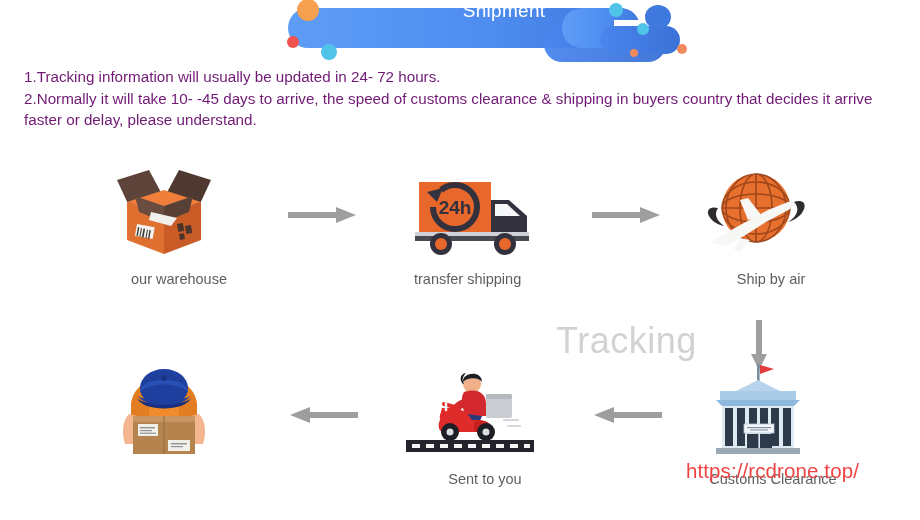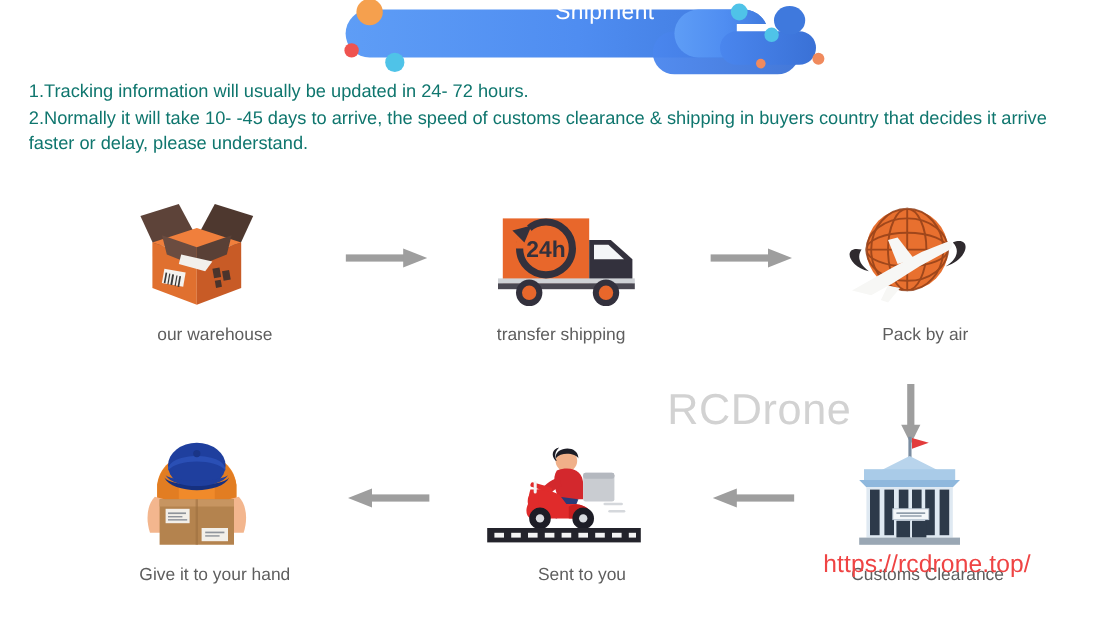--- a/index.html
+++ b/index.html
@@ -39,21 +39,21 @@
   }
 
   
   .intro {
     position: absolute;
     left: 24px;
     top: 66px;
     width: 864px;
     font-size: 15.2px;
     line-height: 21.5px;
-    color: #0f766e;
+    color: #701a75;
   }
   .intro p { margin: 0; }
 
   
   .flow { position: absolute; left: 0; top: 150px; width: 920px; }
 
   .node { position: absolute; }
   .node-art {
     width: 160px;
     height: 100px;
@@ -235,21 +235,21 @@
 
         <path d="M22 44 C6 40 10 58 28 62 C20 56 18 50 22 44 Z" fill="#2f2a2e"></path>
         <path d="M98 38 C114 32 112 52 92 58 C102 52 104 44 98 38 Z" fill="#2f2a2e"></path>
 
         <path d="M14 78 L46 60 L72 46 L92 38 C98 36 100 42 94 45 L70 58 L48 72 L30 82 Z" fill="#f7f7f5"></path>
         <path d="M52 56 L44 36 L52 34 L66 52 Z" fill="#f7f7f5"></path>
         <path d="M44 74 L38 86 L44 88 L54 76 Z" fill="#f7f7f5"></path>
       </svg>
     </div>
     <div class="node-label">
-      <div>Pack by air</div>
+      <div>Ship by air</div>
     </div>
   </div>
 
   <div class="arrow" style="left:748px; top:170px;">
     <svg width="24" height="52" viewBox="0 0 24 52">
       <rect x="8" y="0" width="6" height="38" fill="#9e9e9e"></rect>
       <path d="M3 34 L11 50 L19 34 Z" fill="#9e9e9e"></path>
     </svg>
   </div>
 
@@ -393,21 +393,18 @@
           <rect x="35" y="72" width="12" height="1.2"></rect>
           <rect x="35" y="74.6" width="16" height="1.2"></rect>
         </g>
         <rect x="63" y="82" width="22" height="11" fill="#f2efe9"></rect>
         <g fill="#8f949b">
           <rect x="66" y="85" width="16" height="1.4"></rect>
           <rect x="66" y="88" width="12" height="1.2"></rect>
         </g>
       </svg>
     </div>
-    <div class="node-label">
-      <div>Give it to your hand</div>
-    </div>
   </div>
 
 </div>
 
-<div class="wm-rcdrone">RCDrone</div>
+<div class="wm-rcdrone">Tracking</div>
 <div class="wm-url">https://rcdrone.top/</div>
 
 </body></html>

